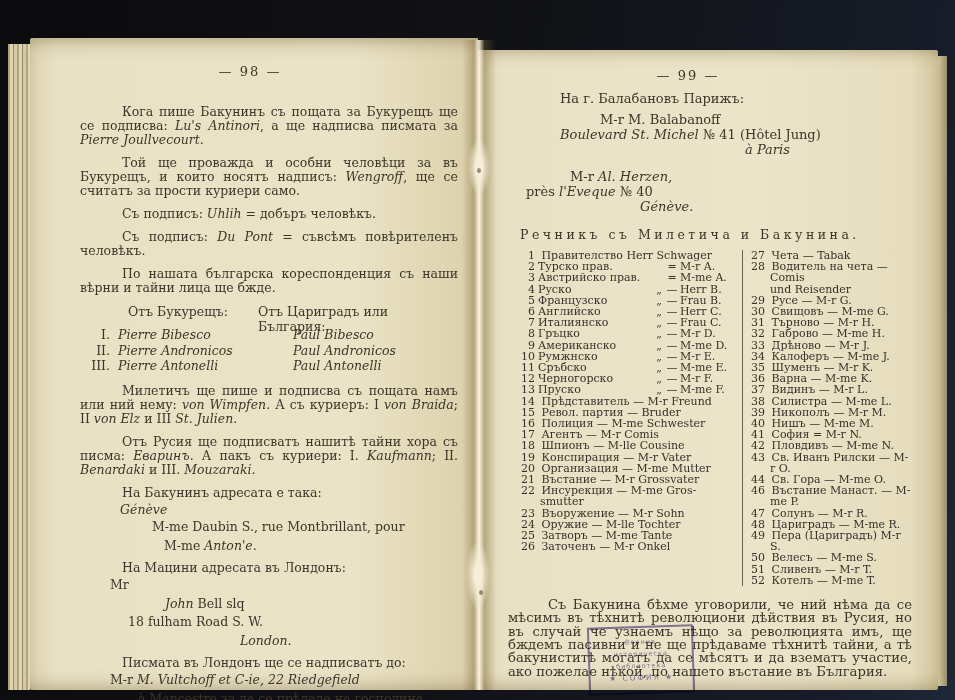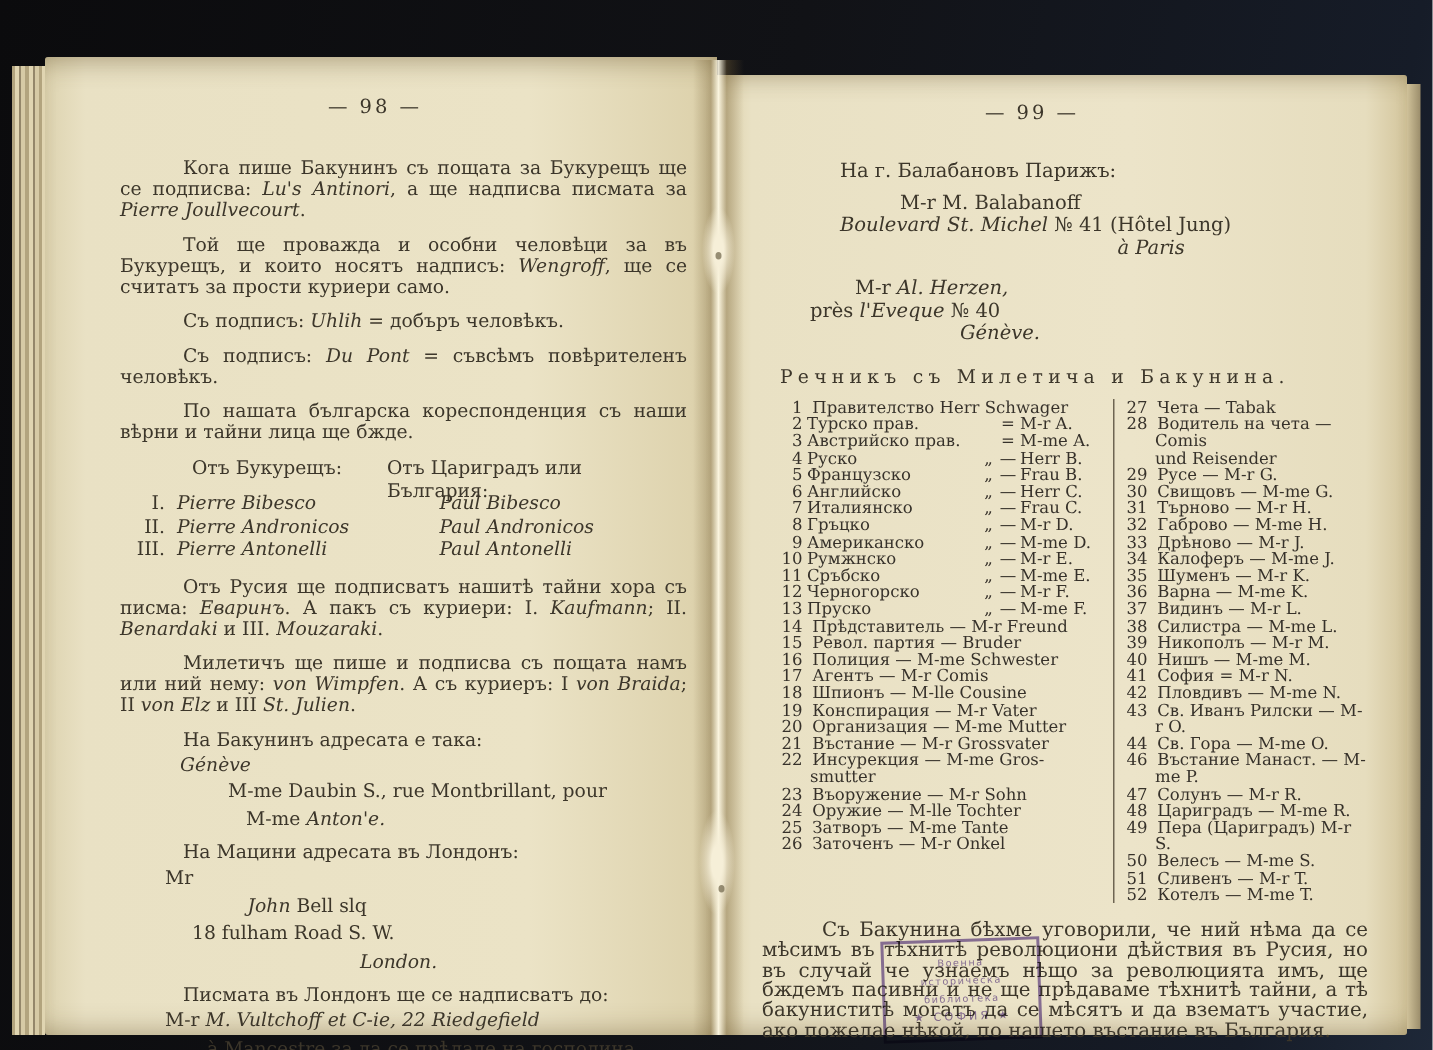--- a/index.html
+++ b/index.html
@@ -45,24 +45,24 @@
   .na{margin-left:8px;width:175px;font-style:italic;}
   .nb{font-style:italic;}
   .addr{font-size:12.5px;line-height:14.5px;margin:0 0 4px 0;}
   .mb8{margin-bottom:8px;} .mb3{margin-bottom:3px;}
   .ind30{margin-left:30px;} .ind40{margin-left:40px;} .ind48{margin-left:48px;}
   .ind58{margin-left:58px;} .ind72{margin-left:72px;}
   .ind84{margin-left:84px;} .ind85{margin-left:85px;} .ind160{margin-left:160px;}
 
   
   .pr-content{left:30px;top:18px;width:404px;}
-  .pr-content .pagenum{width:360px;margin-bottom:24px;text-align:center;}
+  .pr-content .pagenum{width:360px;margin-bottom:8px;text-align:center;}
   .r-para{font-size:13px;line-height:15px;margin:0 0 6px 52px;}
   .r-addr{font-size:13px;line-height:15px;margin:0;}
-  .rind27{margin-left:32px;} .rind52{margin-left:52px;} .rind62{margin-left:62px;}
+  .rind27{margin-left:18px;} .rind52{margin-left:52px;} .rind62{margin-left:62px;}
   .rind92{margin-left:92px;} .rind132{margin-left:132px;} .rind237{margin-left:237px;} .sp-c{height:12px;}
   .dict-title{font-size:12.5px;letter-spacing:3.5px;margin:13px 0 8px 12px;}
   .dict{display:flex;margin-left:12px;font-size:11px;line-height:11.2px;color:#36312a;}
   .dict-col-left{width:218px;flex:0 0 auto;padding-right:4px;}
   .dict-col-right{flex:1;border-left:1px solid #6e6552;padding-left:7px;}
   .dict-row{margin:0;}
   .dict-row.flow{display:block;padding-left:20px;text-indent:-20px;}
   .dict-row.flow .dnum{display:inline-block;width:15px;text-align:right;text-indent:0;margin-right:3px;}
   .dict-row.cols{display:flex;}
   .dict-row.cols .dnum{width:15px;text-align:right;flex:0 0 auto;margin-right:3px;}
@@ -116,22 +116,22 @@
           </div>
 
           <div class="name-row">
             <span class="nn">III.</span>
             <span class="na">Pierre Antonelli</span>
             <span class="nb">Paul Antonelli</span>
           </div>
 
       </div>
 
+      <p class="para"><span>Милетичъ ще пише и подписва съ пощата намъ или ний нему: </span><span class="it">von Wimpfen</span><span>. А съ куриеръ: I </span><span class="it">von Braida</span><span>; II </span><span class="it">von Elz</span><span> и III </span><span class="it">St. Julien</span><span>.</span></p>
       <p class="para"><span>Отъ Русия ще подписватъ нашитѣ тайни хора съ писма: </span><span class="it">Еваринъ</span><span>. А пакъ съ куриери: I. </span><span class="it">Kaufmann</span><span>; II. </span><span class="it">Benardaki</span><span> и III. </span><span class="it">Mouzaraki</span><span>.</span></p>
-      <p class="para"><span>Милетичъ ще пише и подписва съ пощата намъ или ний нему: </span><span class="it">von Wimpfen</span><span>. А съ куриеръ: I </span><span class="it">von Braida</span><span>; II </span><span class="it">von Elz</span><span> и III </span><span class="it">St. Julien</span><span>.</span></p>
       <p class="para mb3"><span>На Бакунинъ адресата е така:</span></p>
       <div class="addr ind40 mb3"><span class="it">Génève</span></div>
       <div class="addr ind72"><span>M-me Daubin S., rue Montbrillant, pour</span></div>
       <div class="addr ind84 mb8"><span>M-me </span><span class="it">Anton'e.</span></div>
       <p class="para mb3"><span>На Мацини адресата въ Лондонъ:</span></p>
       <div class="addr ind30"><span>Mr</span></div>
       <div class="addr ind85"><span class="it">John</span><span> Bell slq</span></div>
       <div class="addr ind48"><span>18 fulham Road S. W.</span></div>
       <div class="addr ind160 mb8"><span class="it">London.</span></div>
       <p class="para mb3"><span>Писмата въ Лондонъ ще се надписватъ до:</span></p>

